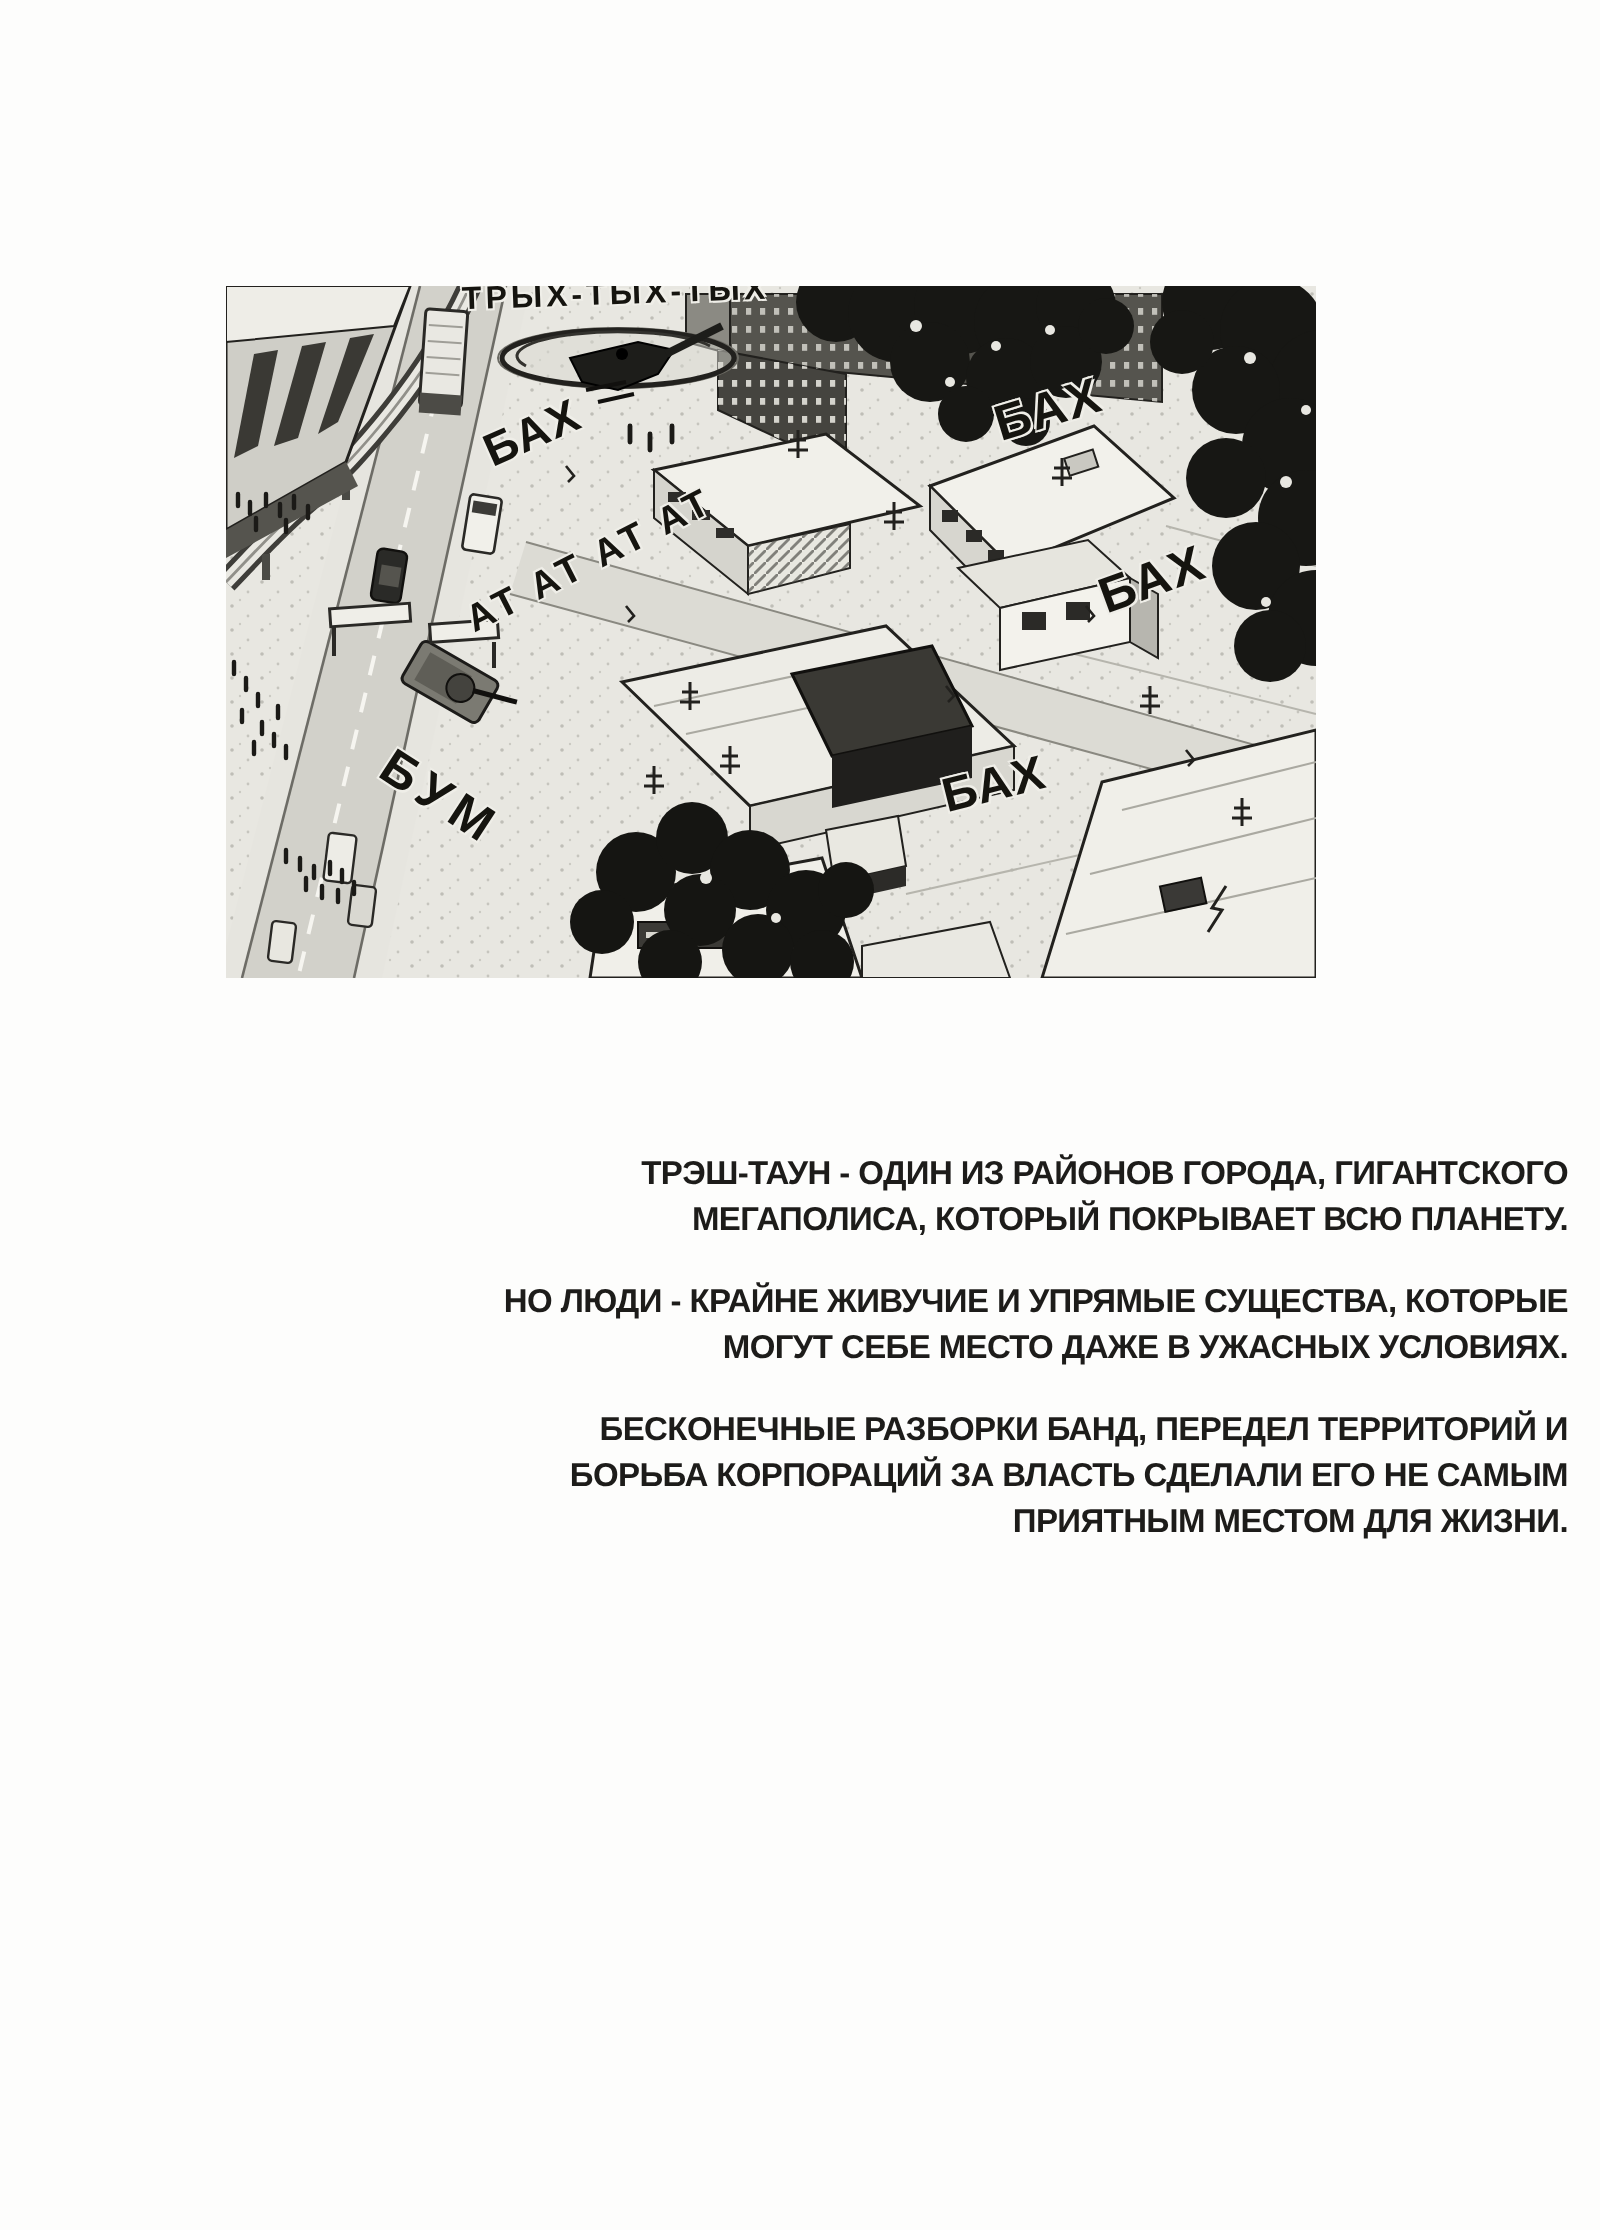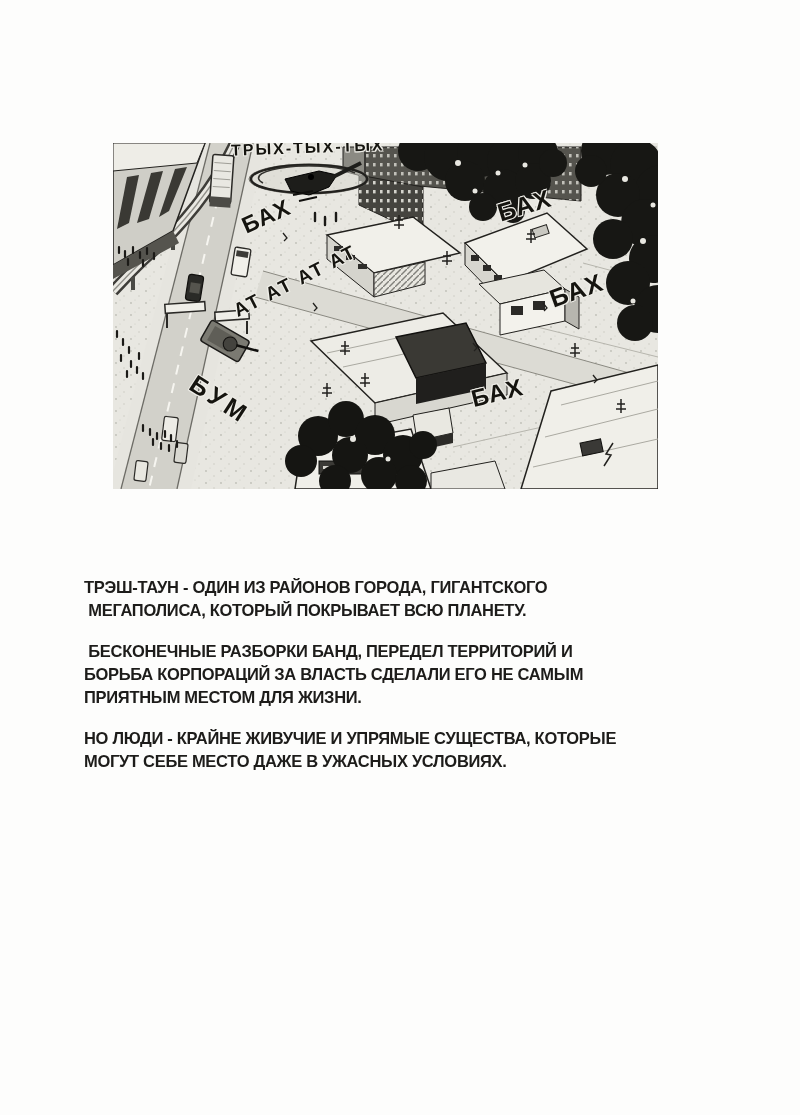--- a/index.html
+++ b/index.html
@@ -21,20 +21,21 @@
   .sfx-heli{left:118px;top:-3px;font-size:16px;transform:rotate(-2deg);letter-spacing:2px;}
   .sfx-bakh1{left:128px;top:62px;font-size:23px;transform:rotate(-24deg);}
   .sfx-bakh2{left:384px;top:50px;font-size:25px;transform:rotate(-17deg);}
   .sfx-bakh3{left:436px;top:135px;font-size:25px;transform:rotate(-20deg);}
   .sfx-at{left:126px;top:158px;font-size:19px;transform:rotate(-27deg);transform-origin:left bottom;letter-spacing:2px;}
   .sfx-bum{left:86px;top:228px;font-size:25px;transform:rotate(33deg);transform-origin:left top;letter-spacing:4px;}
   .sfx-bakh4{left:358px;top:238px;font-size:24px;transform:rotate(-14deg);}
   .narration{
     position:absolute;left:84px;top:576px;width:700px;
     color:#1d1c1a;
+    text-align:right;
   }
   .narration p{
     margin:0 0 18px 0;
     font-size:16.5px;line-height:23px;font-weight:700;
     letter-spacing:-0.3px;white-space:pre-wrap;
   }
 </style>
 </head>
 <body>
 
@@ -282,18 +283,18 @@
   <div class="sfx sfx-bakh2">БАХ</div>
   <div class="sfx sfx-bakh3">БАХ</div>
   <div class="sfx sfx-at">АТ АТ АТ АТ</div>
   <div class="sfx sfx-bum">БУМ</div>
   <div class="sfx sfx-bakh4">БАХ</div>
 </div>
 
 <div class="narration">
   <p>ТРЭШ-ТАУН - ОДИН ИЗ РАЙОНОВ ГОРОДА, ГИГАНТСКОГО
  МЕГАПОЛИСА, КОТОРЫЙ ПОКРЫВАЕТ ВСЮ ПЛАНЕТУ.</p>
+  <p>НО ЛЮДИ - КРАЙНЕ ЖИВУЧИЕ И УПРЯМЫЕ СУЩЕСТВА, КОТОРЫЕ
+МОГУТ СЕБЕ МЕСТО ДАЖЕ В УЖАСНЫХ УСЛОВИЯХ.</p>
   <p> БЕСКОНЕЧНЫЕ РАЗБОРКИ БАНД, ПЕРЕДЕЛ ТЕРРИТОРИЙ И
 БОРЬБА КОРПОРАЦИЙ ЗА ВЛАСТЬ СДЕЛАЛИ ЕГО НЕ САМЫМ
 ПРИЯТНЫМ МЕСТОМ ДЛЯ ЖИЗНИ.</p>
-  <p>НО ЛЮДИ - КРАЙНЕ ЖИВУЧИЕ И УПРЯМЫЕ СУЩЕСТВА, КОТОРЫЕ
-МОГУТ СЕБЕ МЕСТО ДАЖЕ В УЖАСНЫХ УСЛОВИЯХ.</p>
 </div>
 
 </body></html>

